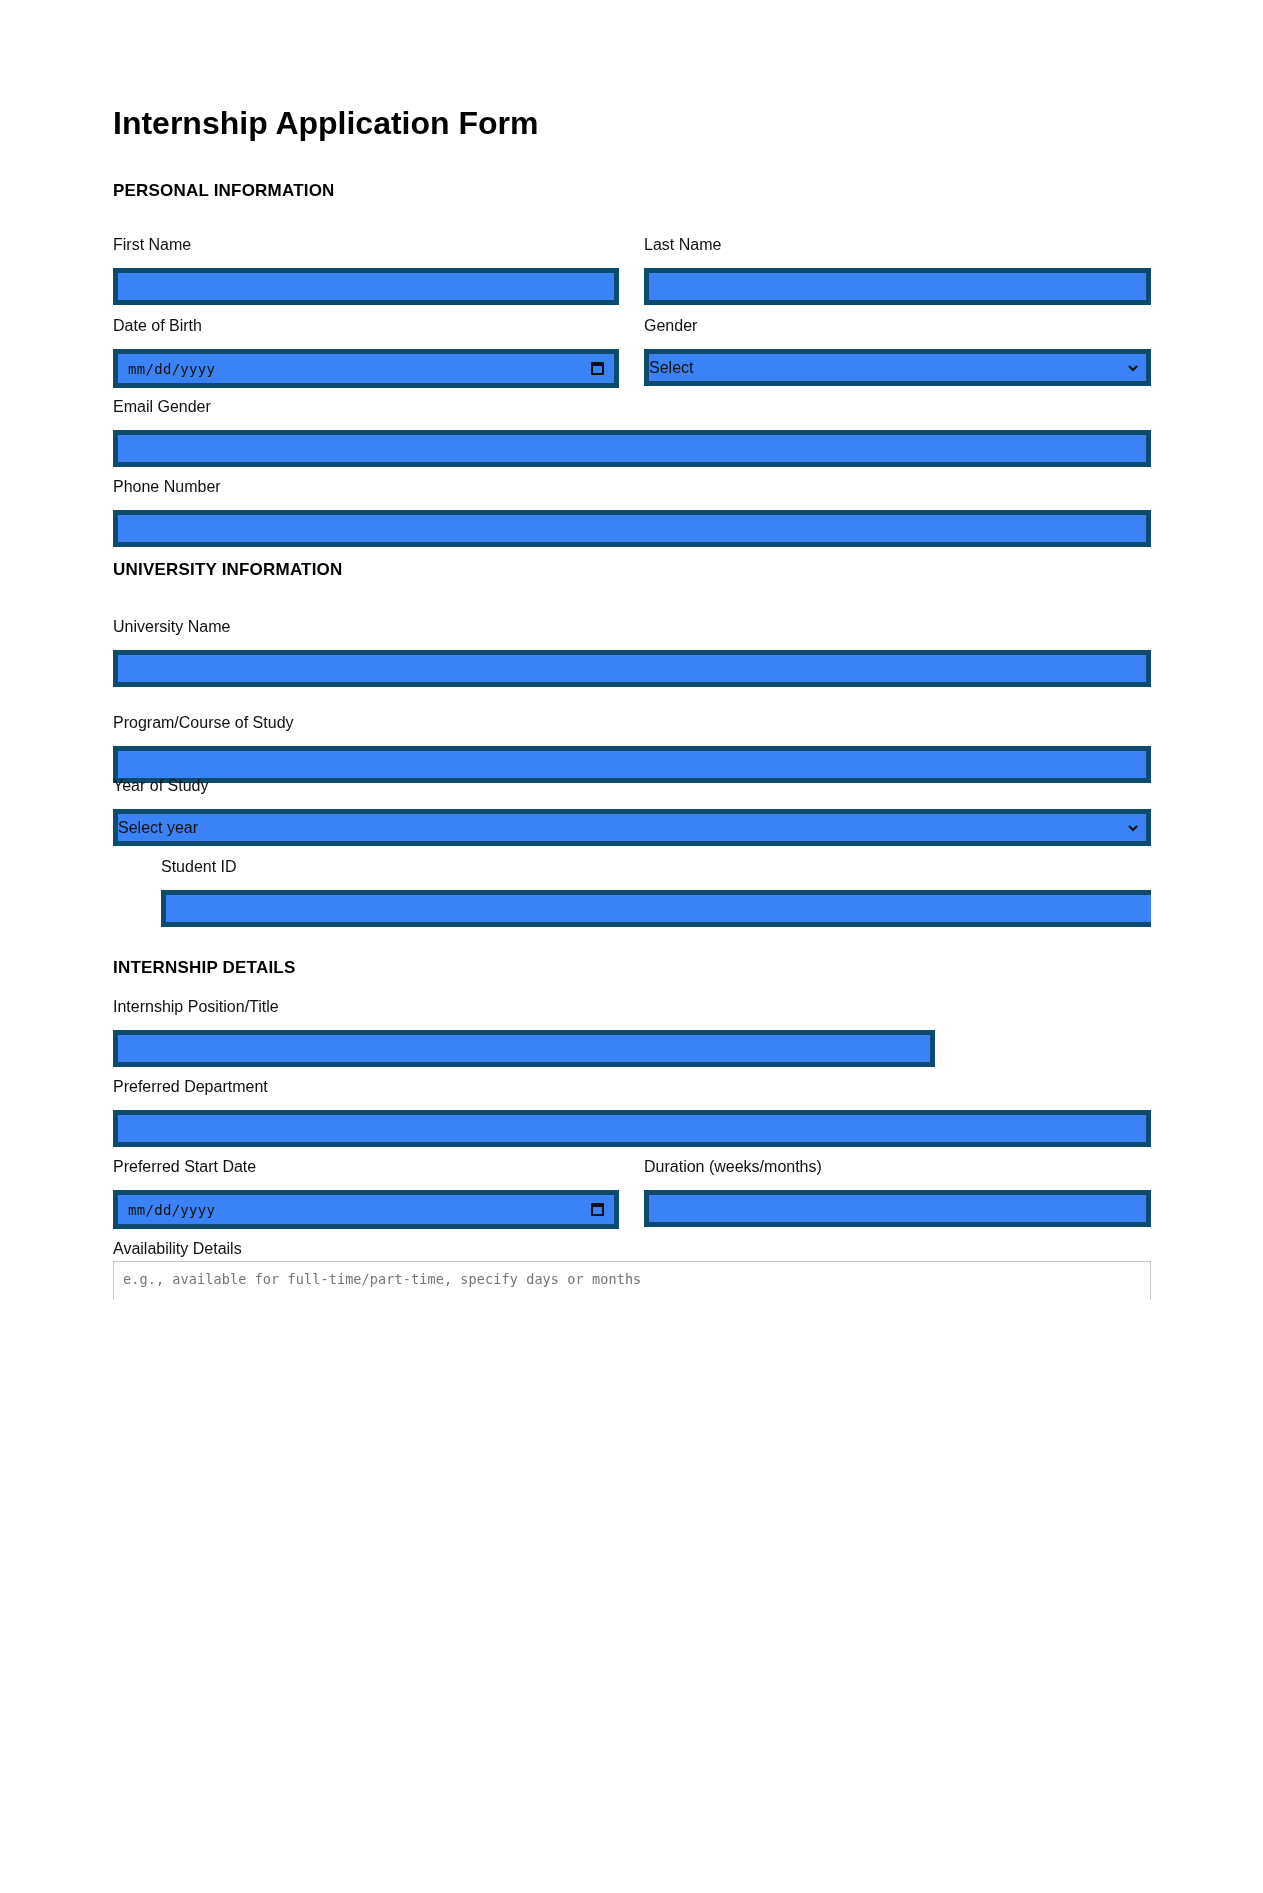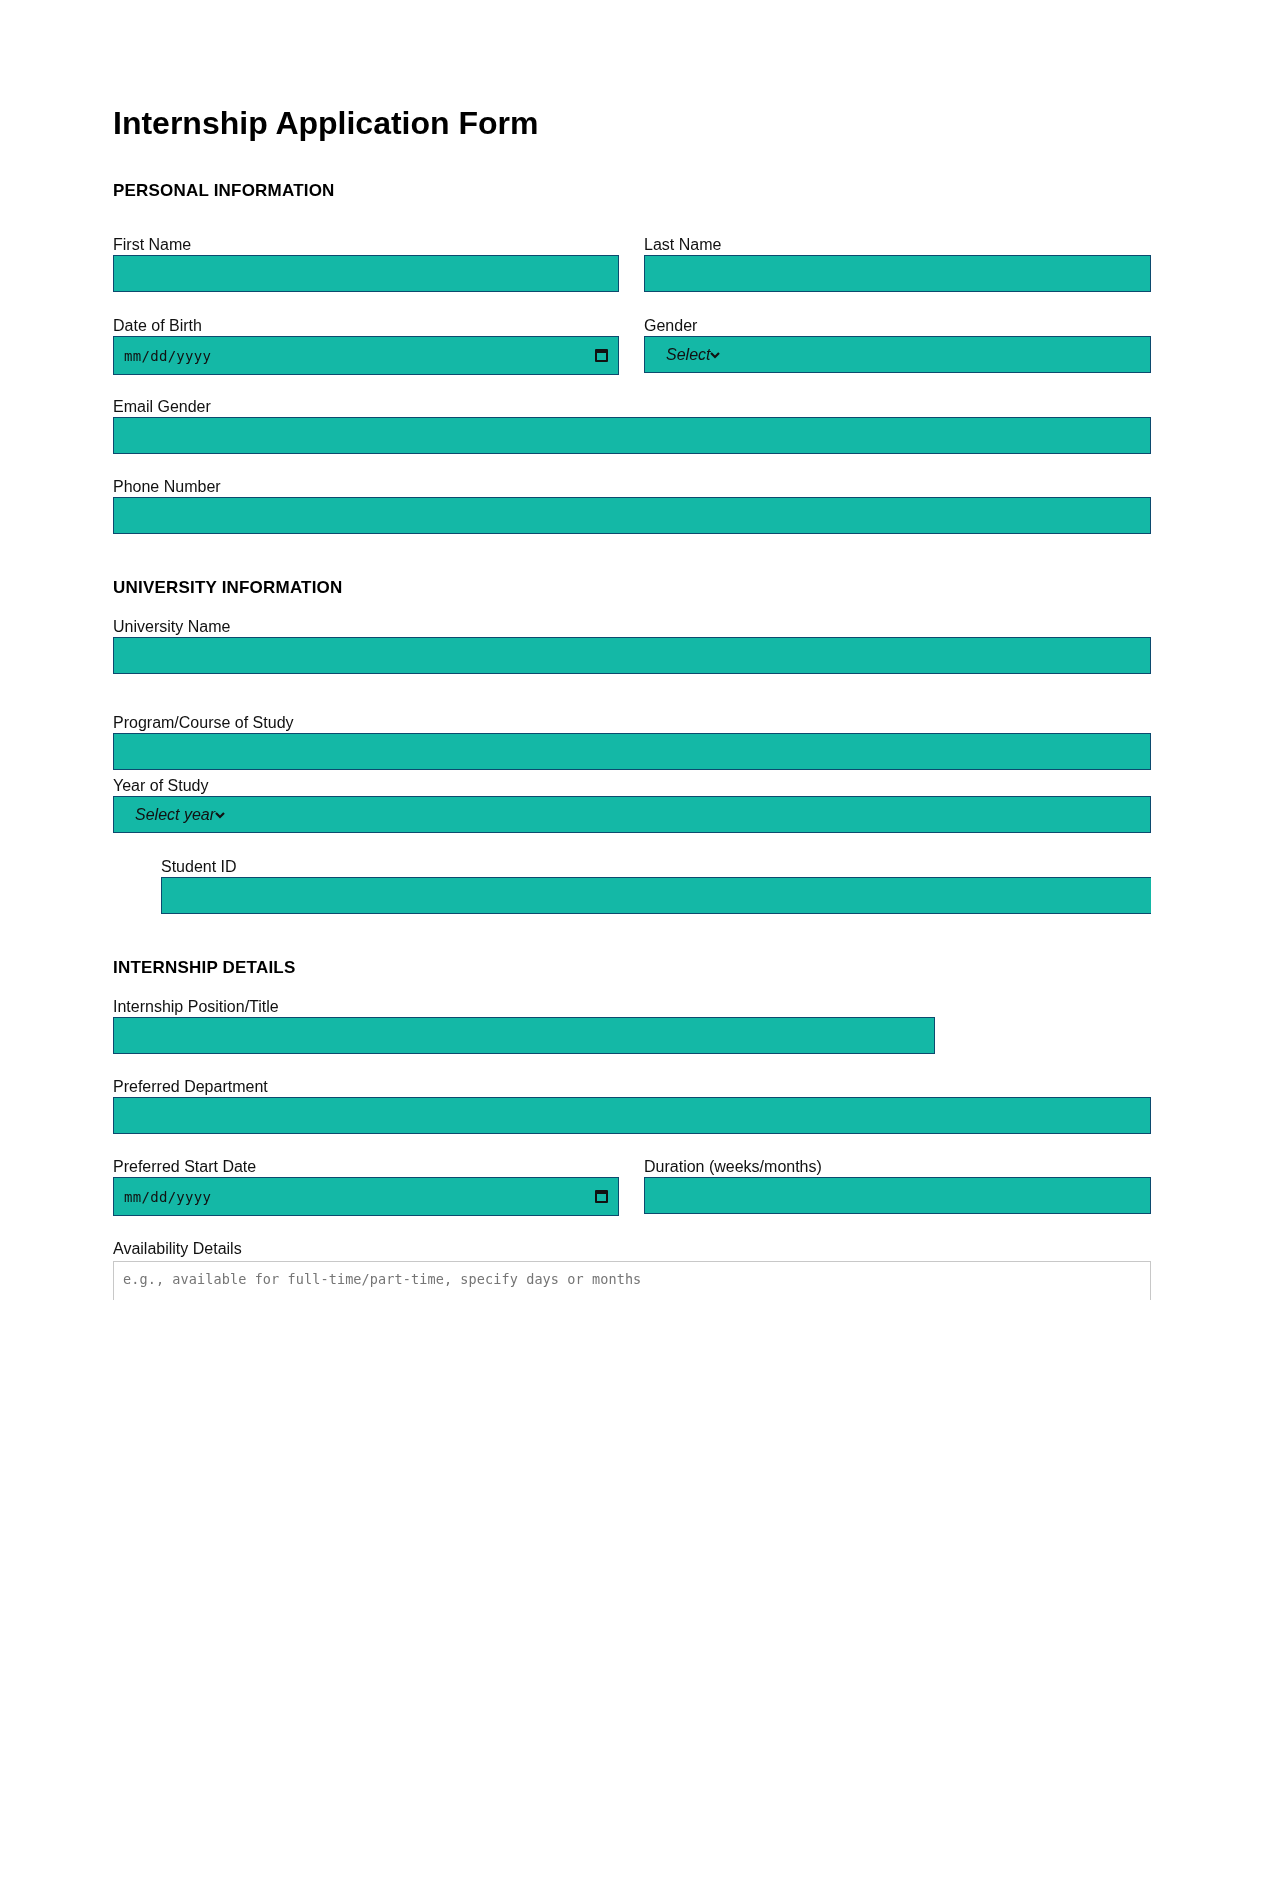--- a/index.html
+++ b/index.html
@@ -45,25 +45,25 @@
     display: block;
     font-size: 16px;
     line-height: 18px;
     color: #111;
     height: 18px;
   }
   .input {
     box-sizing: border-box;
     position: absolute;
     left: 0;
-    top: 19px;
+    top: 32px;
     width: 100%;
     height: 37px;
-    border: 1px solid #0c4a6e;
-    background: #14b8a6;
+    border: 5px solid #0c4a6e;
+    background: #3b82f6;
     margin: 0;
     padding: 0 10px;
     font-family: "Liberation Sans", sans-serif;
     font-size: 16px;
     color: #000;
     outline: none;
   }
   .input.date {
     height: 39px;
     display: flex;
@@ -82,24 +82,23 @@
     height: 13px;
     box-sizing: border-box;
     border: 2px solid #111;
     border-top-width: 4px;
     border-radius: 1px;
     position: relative;
   }
   .input.select {
     display: flex;
     align-items: center;
-    justify-content: flex-start;
-    padding: 0 8px 0 21px;
+    justify-content: space-between;
+    padding: 0 8px 0 0;
     height: 37px;
-    font-style: italic;
   }
   .select-text { font-size: 16px; color: #111; }
   .chevron {
     width: 10px;
     height: 8px;
     position: relative;
   }
   .chevron svg { display: block; }
   .textarea {
     box-sizing: border-box;
@@ -160,21 +159,21 @@
   <div class="field" style="left:0; top:398px; width:1038px; height:60px;">
     <label>Email Gender</label>
     <input class="input" type="email" placeholder="" style="">
   </div>
 
   <div class="field" style="left:0; top:478px; width:1038px; height:60px;">
     <label>Phone Number</label>
     <input class="input" type="tel" placeholder="" style="">
   </div>
 
-  <h2 class="section-title" style="top:578px;text-align:center;">UNIVERSITY INFORMATION</h2>
+  <h2 class="section-title" style="top:560px;text-align:center;">UNIVERSITY INFORMATION</h2>
 
   <div class="field" style="left:0; top:618px; width:1038px; height:60px;">
     <label>University Name</label>
     <input class="input" type="text" placeholder="" style="">
   </div>
 
   <div class="field" style="left:0; top:698px; width:1038px; height:60px;margin-top:16px;">
     <label>Program/Course of Study</label>
     <input class="input" type="text" placeholder="" style="">
   </div>

